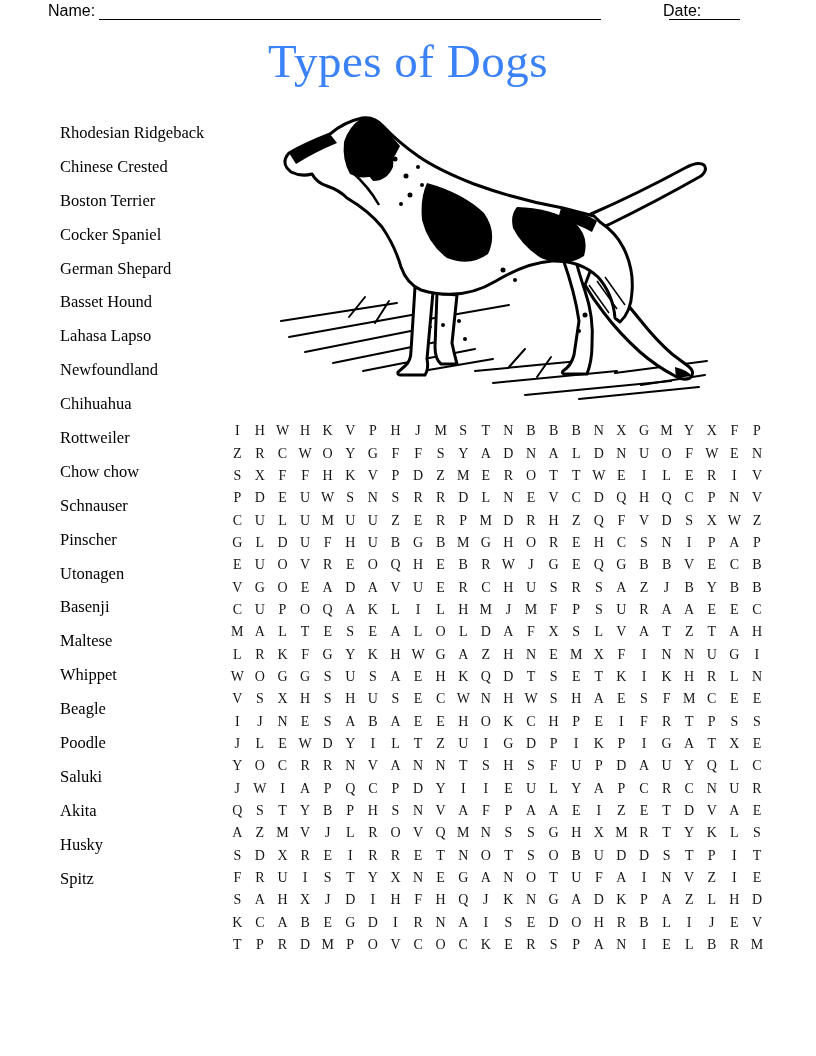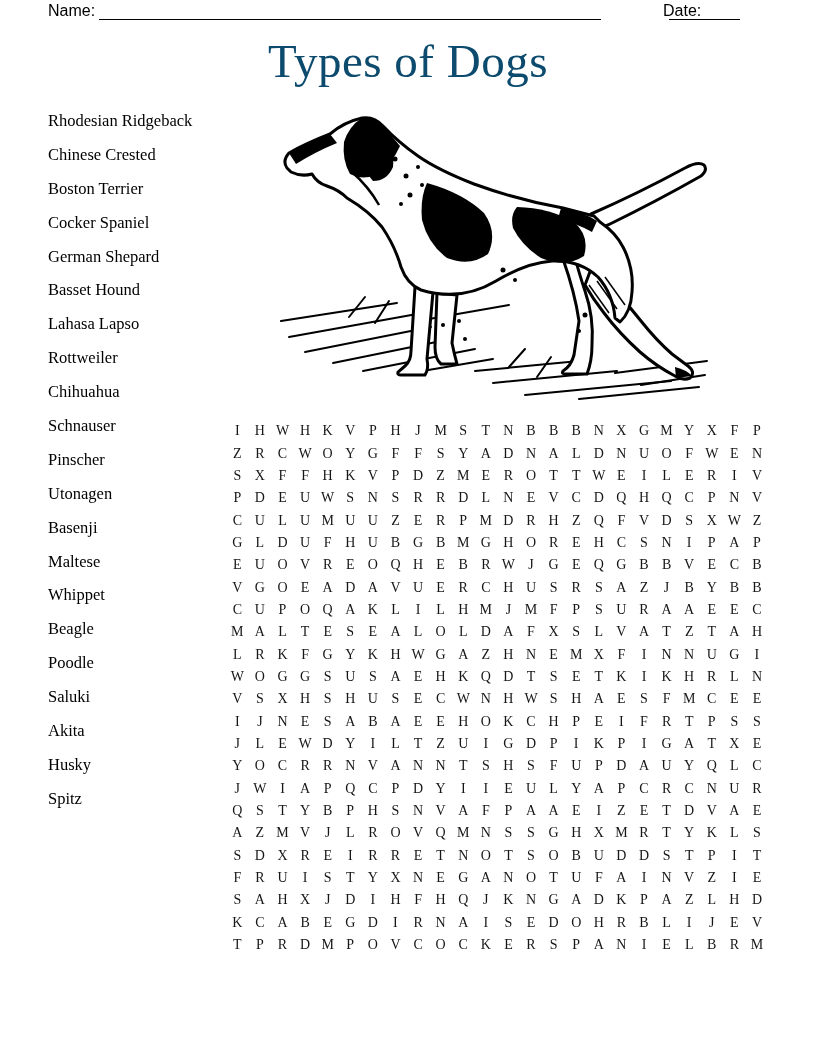--- a/index.html
+++ b/index.html
@@ -35,28 +35,28 @@
     position: absolute;
     top: 34px;
     left: 0;
     width: 816px;
     margin: 0;
     text-align: center;
     font-family: "Liberation Serif", serif;
     font-weight: normal;
     font-size: 47px;
     letter-spacing: 0.5px;
-    color: #0c4a6e;
+    color: #3b82f6;
   }
   
   .words {
     position: absolute;
     left: 48px;
     top: 104px;
-    margin: 0;
+    margin: 12px;
     padding: 0;
     list-style: none;
     font-size: 16.5px;
     color: #000;
   }
   .words .word { height: 33.9px; line-height: 33.9px; white-space: nowrap; }
   
   .dog {
     position: absolute;
     left: 279px;
@@ -169,22 +169,24 @@
   </div>
 
   <ul class="words" id="word-list">
       <li class="word">Rhodesian Ridgeback</li>
       <li class="word">Chinese Crested</li>
       <li class="word">Boston Terrier</li>
       <li class="word">Cocker Spaniel</li>
       <li class="word">German Shepard</li>
       <li class="word">Basset Hound</li>
       <li class="word">Lahasa Lapso</li>
+      <li class="word">Newfoundland</li>
+      <li class="word">Chihuahua</li>
       <li class="word">Rottweiler</li>
-      <li class="word">Chihuahua</li>
+      <li class="word">Chow chow</li>
       <li class="word">Schnauser</li>
       <li class="word">Pinscher</li>
       <li class="word">Utonagen</li>
       <li class="word">Basenji</li>
       <li class="word">Maltese</li>
       <li class="word">Whippet</li>
       <li class="word">Beagle</li>
       <li class="word">Poodle</li>
       <li class="word">Saluki</li>
       <li class="word">Akita</li>

